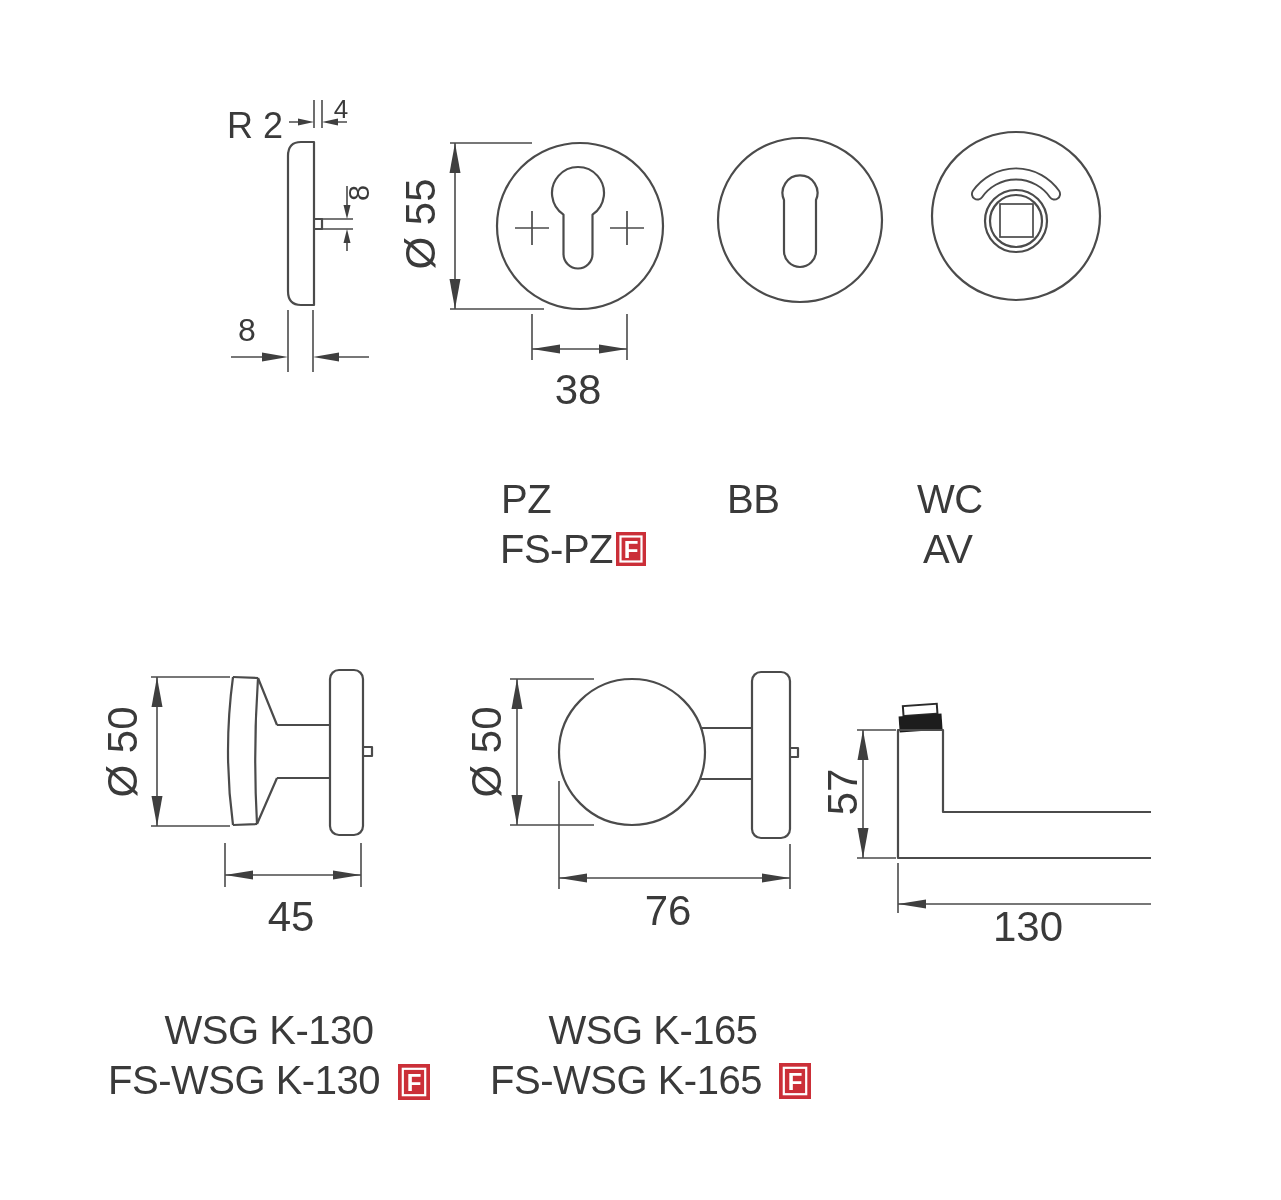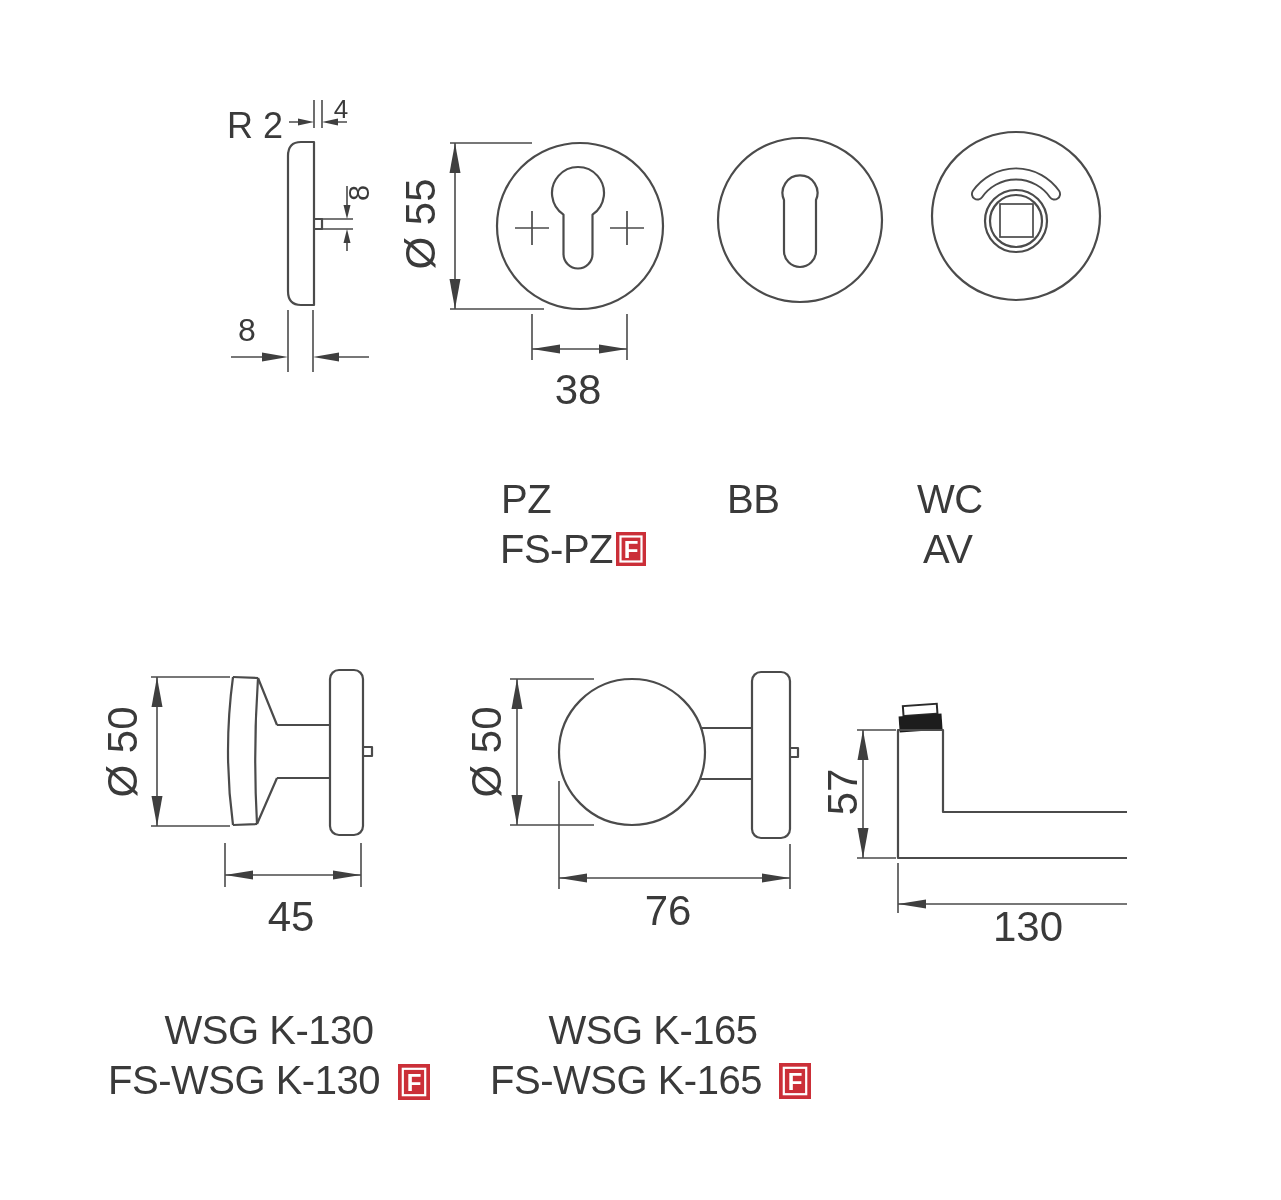--- a/index.html
+++ b/index.html
@@ -1,17 +1,17 @@
 <!DOCTYPE html>
 <html><head>
 <meta charset="utf-8">
 <style>
   html,body{margin:0;padding:0;background:#ffffff;}
   .canvas{position:relative;width:1127px;height:1200px;background:#ffffff;overflow:hidden;
-          font-family:"Liberation Sans","DejaVu Sans",sans-serif;}
+          font-family:"Liberation Sans","DejaVu Sans",sans-serif;padding-left:24px;}
   svg{position:absolute;left:0;top:0;}
   .outline{fill:none;stroke:#4b4b4b;stroke-width:2.2;stroke-linejoin:round;}
   .thin{fill:none;stroke:#4b4b4b;stroke-width:1.7;}
   .dim{fill:none;stroke:#4b4b4b;stroke-width:1.6;}
   .arrow{fill:#3f3f3f;stroke:none;}
   .band-outer{fill:none;stroke:#4b4b4b;stroke-width:13;stroke-linecap:round;}
   .band-inner{fill:none;stroke:#ffffff;stroke-width:9.2;stroke-linecap:round;}
   text{fill:#3a3a3a;}
   .dimtxt{font-size:42px;}
   .dimtxt-sm{font-size:29px;}

